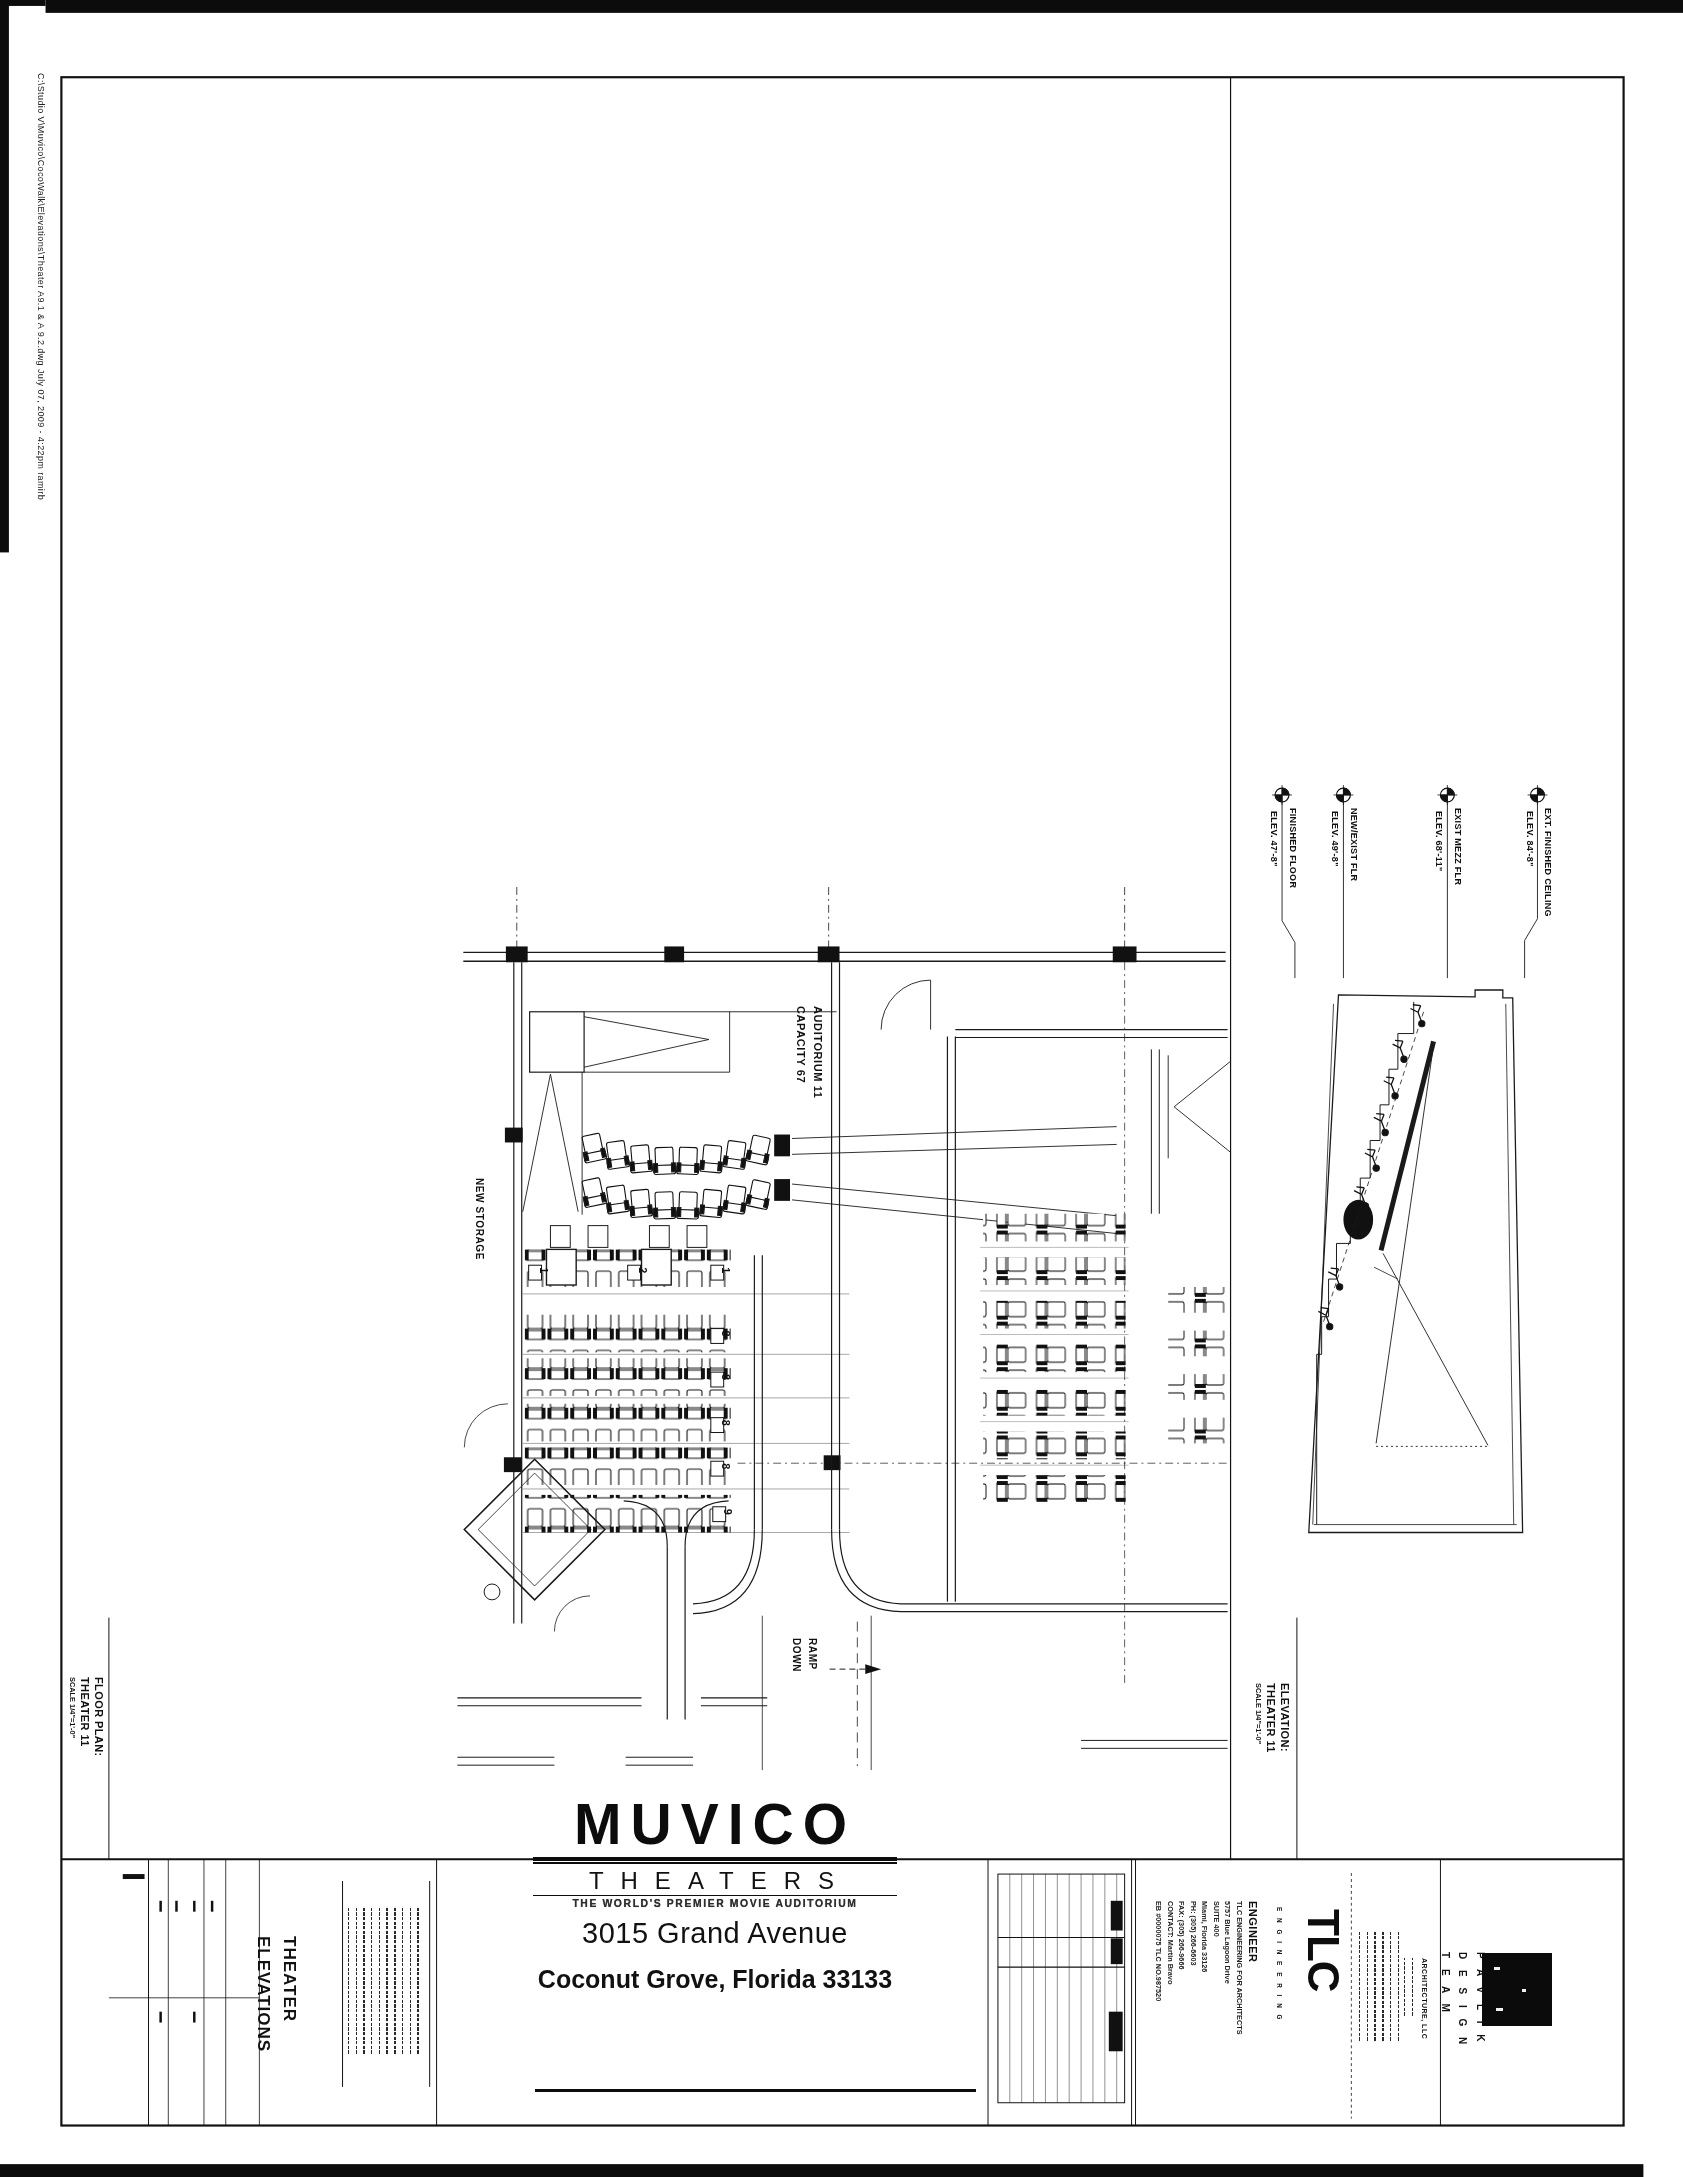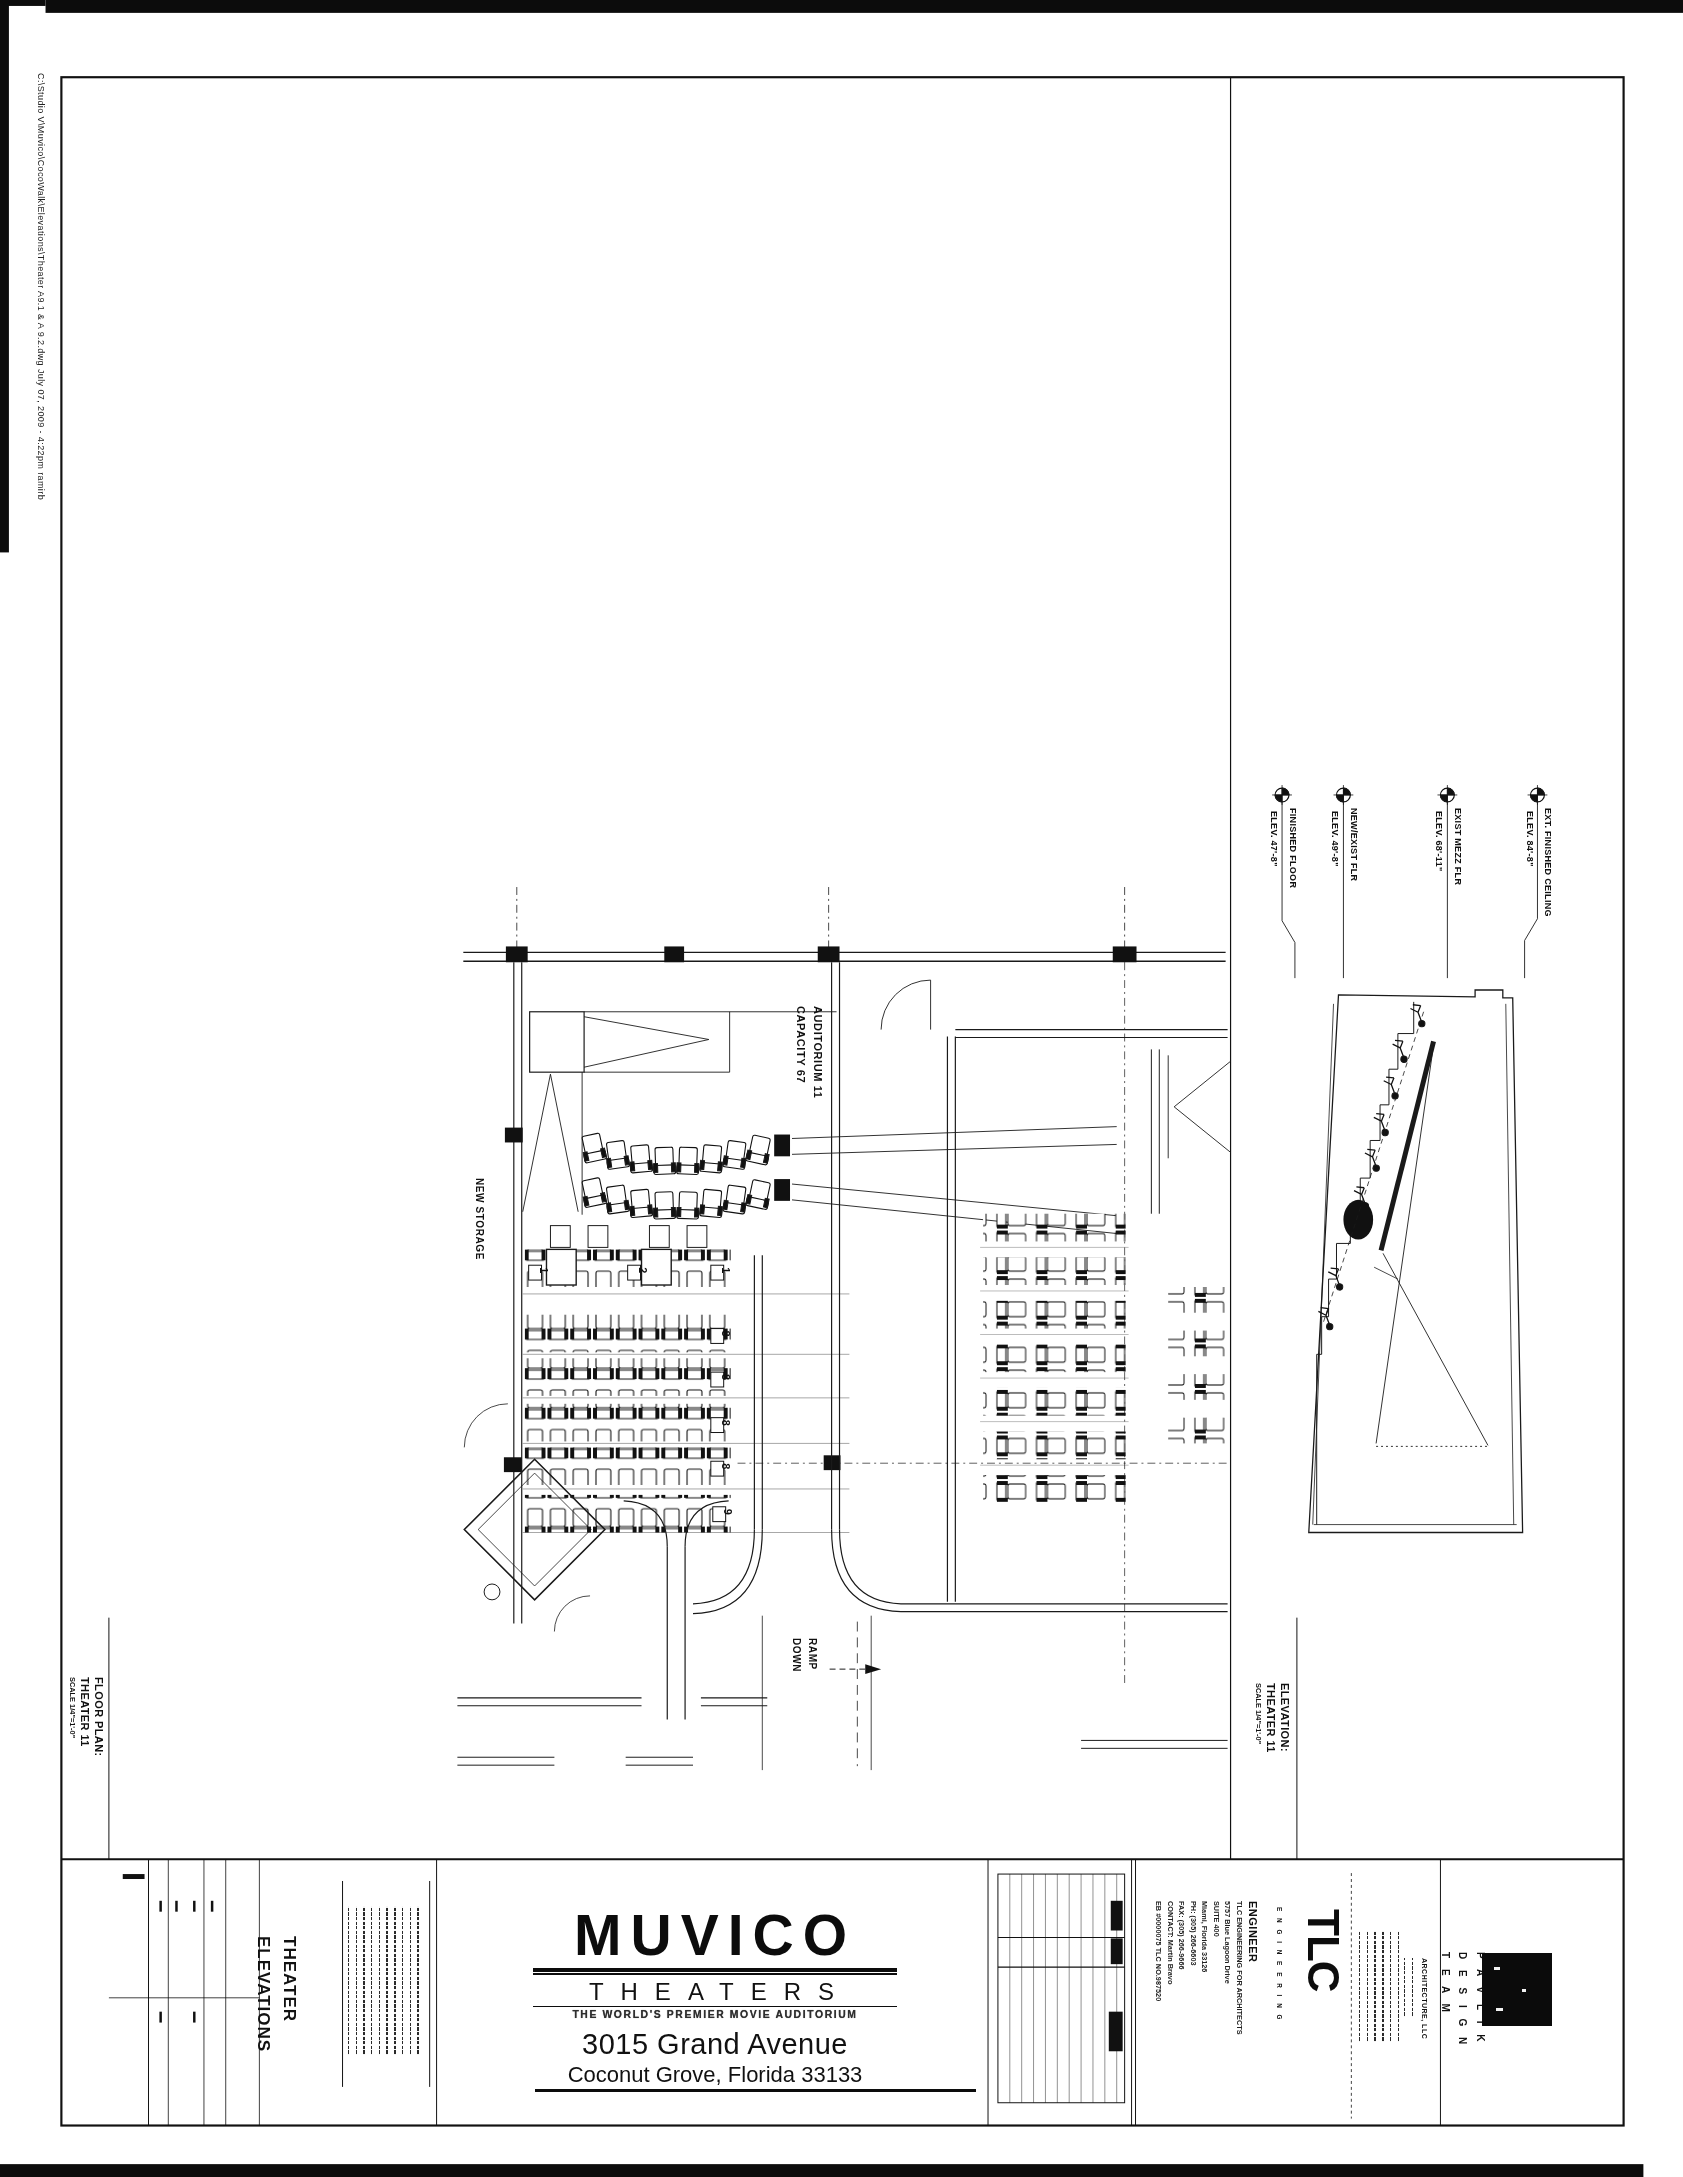--- a/index.html
+++ b/index.html
@@ -26,21 +26,21 @@
      repeating-linear-gradient(0deg,rgba(255,255,255,.95) 0 1.4px,transparent 1.4px 4.6px),
      repeating-linear-gradient(90deg,#2a2a2a 0 1.4px,transparent 1.4px 7.7px);}
   .brand{width:376px;text-align:center;}
   .brand .logo{font-size:57px;font-weight:900;letter-spacing:9px;line-height:1;color:#0c0c0c;}
   .brand .bar{height:4px;background:#0c0c0c;margin:4px 6px 1px 6px;}
   .brand .bar2{height:1.6px;background:#0c0c0c;margin:0 6px;}
   .brand .word{font-size:24px;font-weight:400;letter-spacing:17px;margin-top:3px;text-indent:10px;}
   .brand .tag{font-size:10.4px;font-weight:600;letter-spacing:1.6px;color:#2e2e2e;
               text-shadow:0 0 0.7px #444;margin-top:2px;}
   .brand .addr1{font-size:29px;font-weight:400;margin-top:8px;letter-spacing:0.5px;}
-  .brand .addr2{font-size:22px;font-weight:400;margin-top:1px;}
+  .brand .addr2{font-size:25px;font-weight:700;margin-top:15px;}
   .photo-box{background:#0b0b0b;}
   .photo-box i{position:absolute;background:#f2f2f2;}
 </style>
 </head>
 <body>
 
 <div class="page">
 
   <svg class="abs" style="left:0;top:0" width="1683" height="2177" viewBox="0 0 1700 2199">
     <defs>
@@ -294,21 +294,21 @@
     <div class="t3">SCALE 1/4"=1'-0"</div>
   </div>
 
   <div class="rot sheet-title" style="left:302px;top:1936px">
     <div>THEATER</div>
     <div>ELEVATIONS</div>
   </div>
 
   <div class="abs stripes" style="left:348px;top:1906px;width:75px;height:149px"></div>
 
-  <div class="abs brand" style="left:527px;top:1907px">
+  <div class="abs brand" style="left:527px;top:1796px">
     <div class="logo">MUVICO</div>
     <div class="bar"></div>
     <div class="bar2"></div>
     <div class="word">THEATERS</div>
     <div class="bar2"></div>
     <div class="tag">THE WORLD'S PREMIER MOVIE AUDITORIUM</div>
     <div class="addr1">3015 Grand Avenue</div>
     <div class="addr2">Coconut Grove, Florida 33133</div>
   </div>
   <div class="abs" style="left:535px;top:2089px;width:441px;height:3px;background:#0c0c0c"></div>

